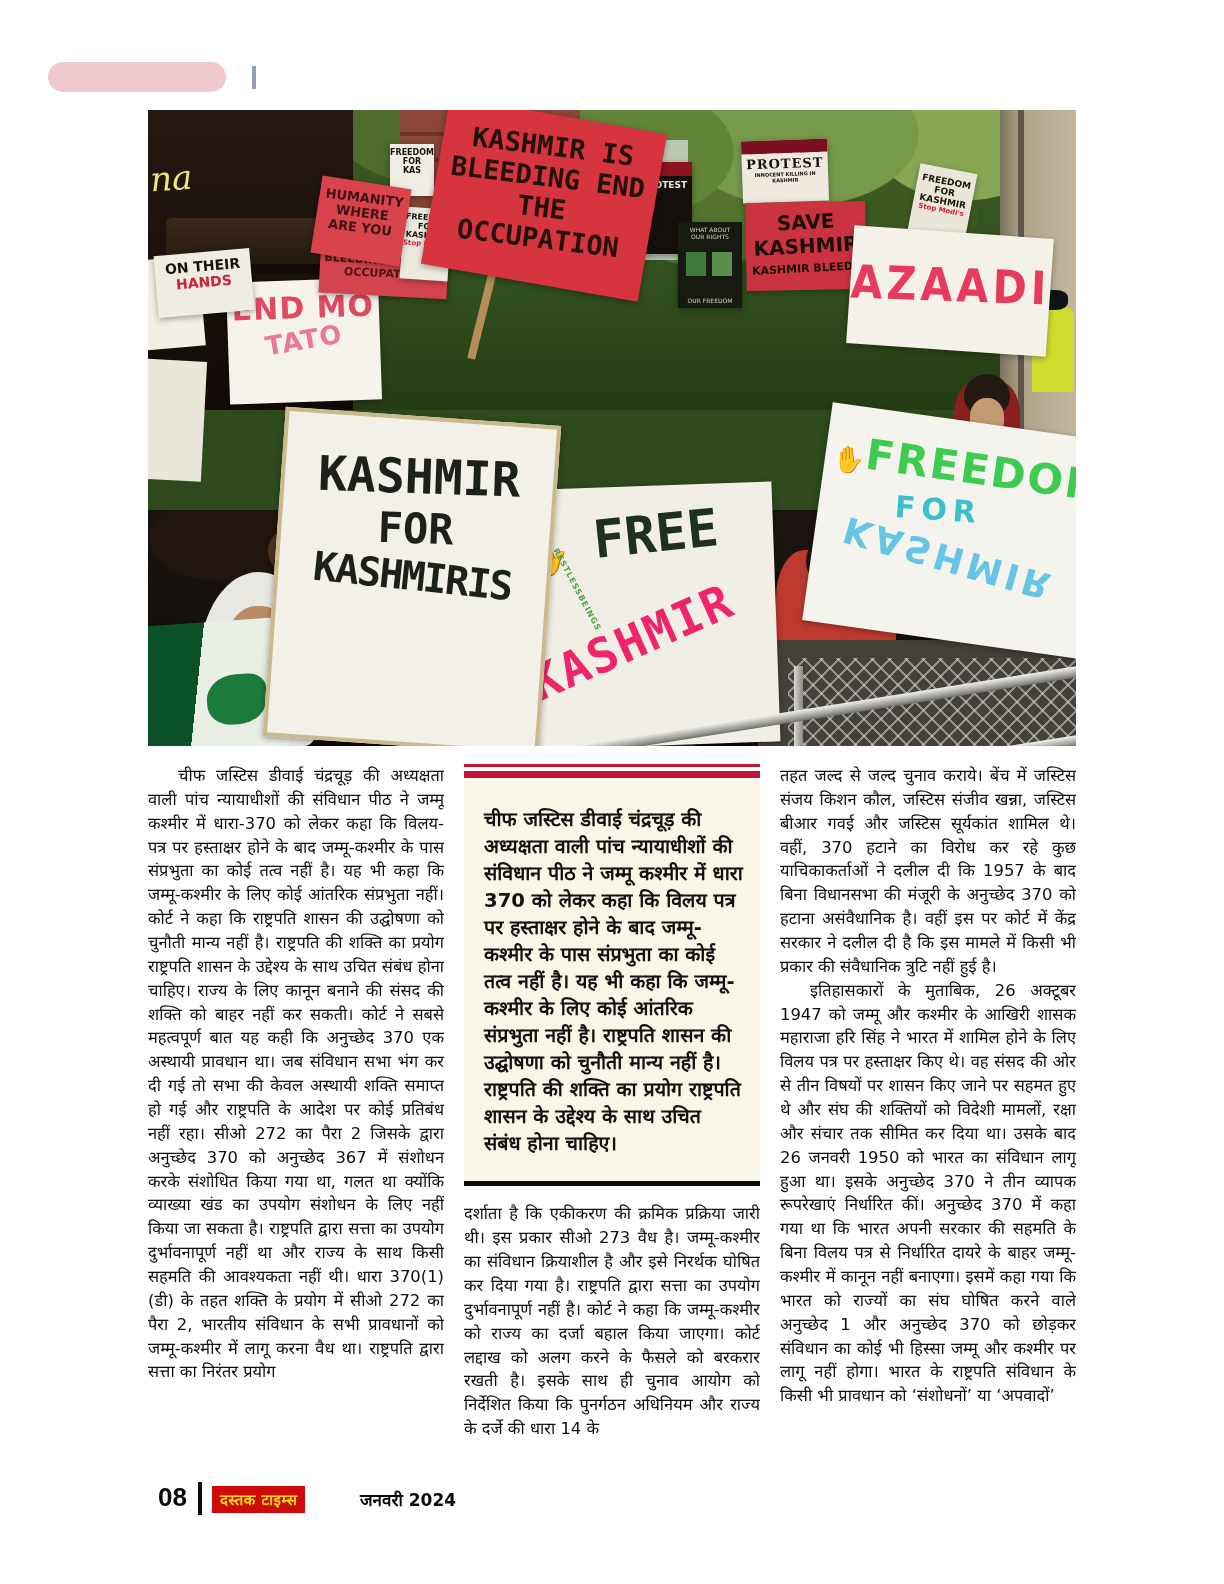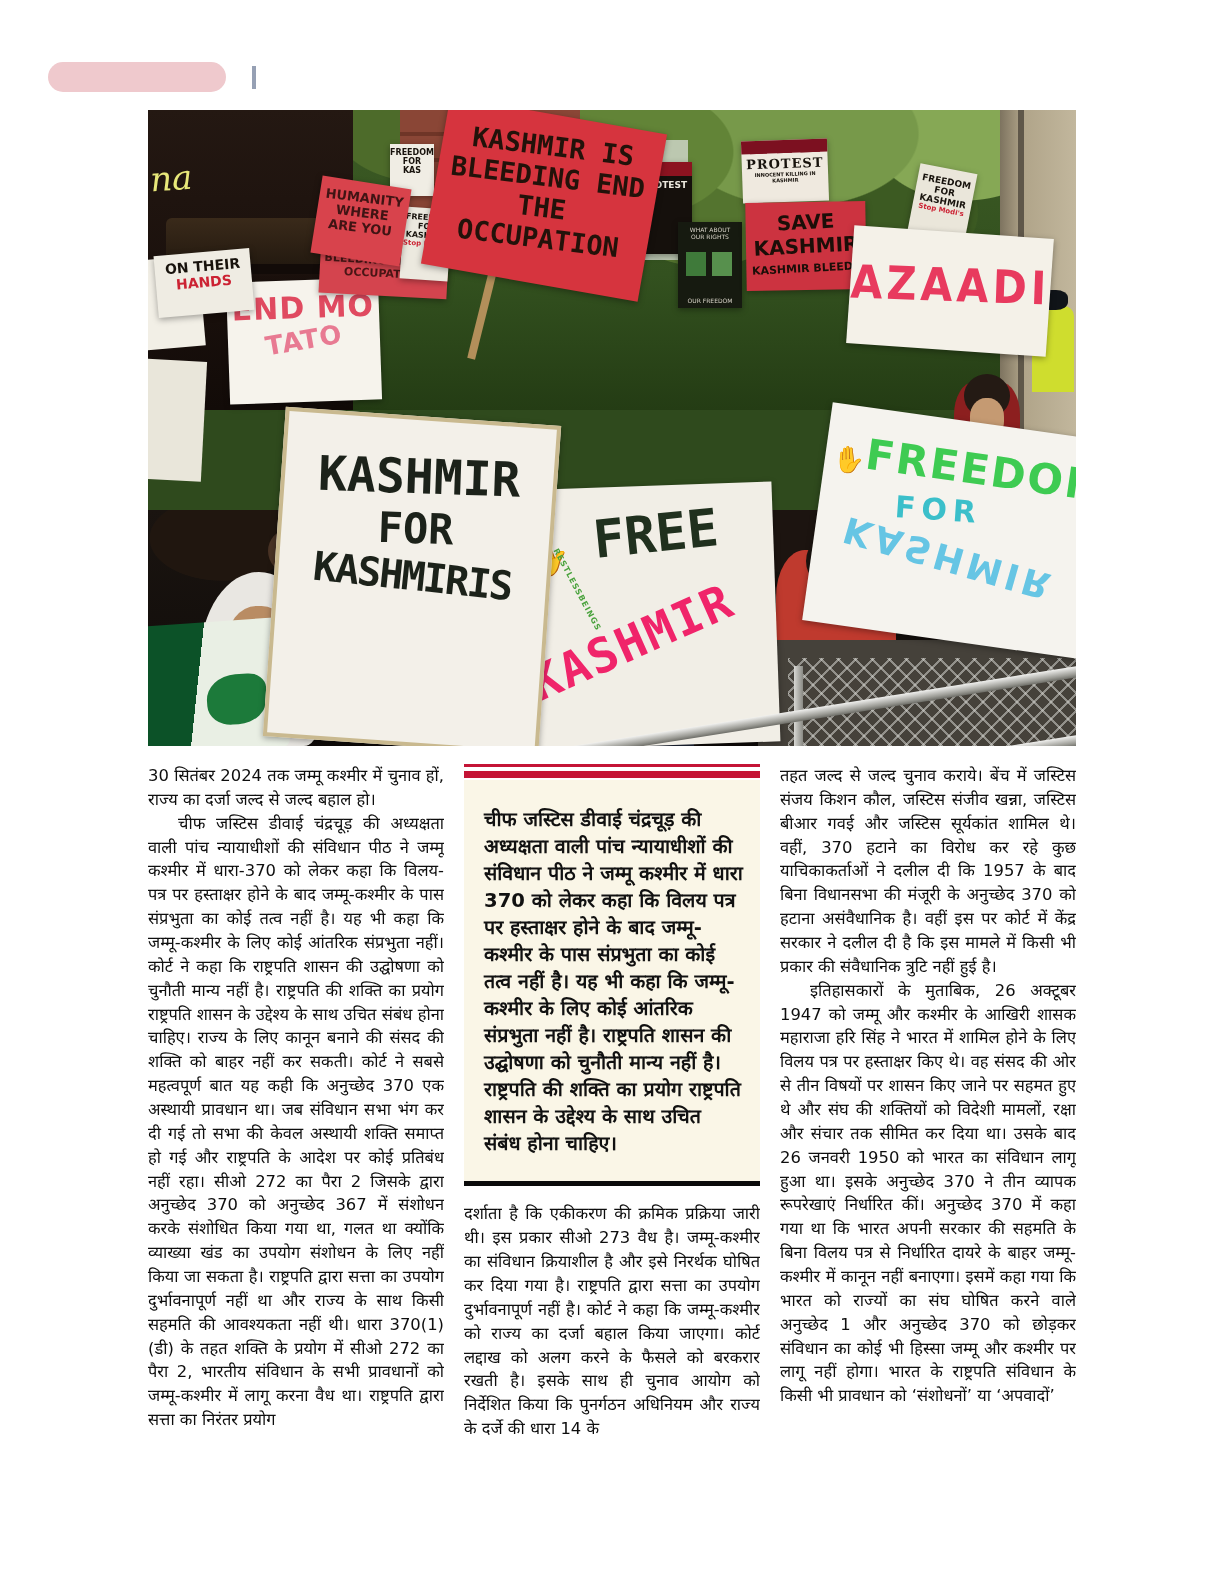--- a/index.html
+++ b/index.html
@@ -315,21 +315,20 @@
       <span class="w3">KASHMIR</span>
     </div>
     <div class="railpost"></div>
     <div class="rail rail1"></div>
     <div class="rail rail2"></div>
   </div>
 
   <div class="columns">
 
     <div class="col">
-      <p>30 सितंबर 2024 तक जम्मू कश्मीर में चुनाव हों, राज्य का दर्जा जल्द से जल्द बहाल हो।</p>
       <p class="indent">चीफ जस्टिस डीवाई चंद्रचूड़ की अध्यक्षता वाली पांच न्यायाधीशों की संविधान पीठ ने जम्मू कश्मीर में धारा-370 को लेकर कहा कि विलय-पत्र पर हस्ताक्षर होने के बाद जम्मू-कश्मीर के पास संप्रभुता का कोई तत्व नहीं है। यह भी कहा कि जम्मू-कश्मीर के लिए कोई आंतरिक संप्रभुता नहीं। कोर्ट ने कहा कि राष्ट्रपति शासन की उद्घोषणा को चुनौती मान्य नहीं है। राष्ट्रपति की शक्ति का प्रयोग राष्ट्रपति शासन के उद्देश्य के साथ उचित संबंध होना चाहिए। राज्य के लिए कानून बनाने की संसद की शक्ति को बाहर नहीं कर सकती। कोर्ट ने सबसे महत्वपूर्ण बात यह कही कि अनुच्छेद 370 एक अस्थायी प्रावधान था। जब संविधान सभा भंग कर दी गई तो सभा की केवल अस्थायी शक्ति समाप्त हो गई और राष्ट्रपति के आदेश पर कोई प्रतिबंध नहीं रहा। सीओ 272 का पैरा 2 जिसके द्वारा अनुच्छेद 370 को अनुच्छेद 367 में संशोधन करके संशोधित किया गया था, गलत था क्योंकि व्याख्या खंड का उपयोग संशोधन के लिए नहीं किया जा सकता है। राष्ट्रपति द्वारा सत्ता का उपयोग दुर्भावनापूर्ण नहीं था और राज्य के साथ किसी सहमति की आवश्यकता नहीं थी। धारा 370(1)(डी) के तहत शक्ति के प्रयोग में सीओ 272 का पैरा 2, भारतीय संविधान के सभी प्रावधानों को जम्मू-कश्मीर में लागू करना वैध था। राष्ट्रपति द्वारा सत्ता का निरंतर प्रयोग</p>
     </div>
 
     <div class="col">
       <div class="qbox-rules">
         <div class="qbox-rule-thin"></div>
         <div class="qbox-rule-thick"></div>
       </div>
       <div class="qbox">
         <p>चीफ जस्टिस डीवाई चंद्रचूड़ की अध्यक्षता वाली पांच न्यायाधीशों की संविधान पीठ ने जम्मू कश्मीर में धारा 370 को लेकर कहा कि विलय पत्र पर हस्ताक्षर होने के बाद जम्मू-कश्मीर के पास संप्रभुता का कोई तत्व नहीं है। यह भी कहा कि जम्मू-कश्मीर के लिए कोई आंतरिक संप्रभुता नहीं है। राष्ट्रपति शासन की उद्घोषणा को चुनौती मान्य नहीं है। राष्ट्रपति की शक्ति का प्रयोग राष्ट्रपति शासन के उद्देश्य के साथ उचित संबंध होना चाहिए।</p>
@@ -340,14 +339,20 @@
       </div>
     </div>
 
     <div class="col">
       <p>तहत जल्द से जल्द चुनाव कराये। बेंच में जस्टिस संजय किशन कौल, जस्टिस संजीव खन्ना, जस्टिस बीआर गवई और जस्टिस सूर्यकांत शामिल थे। वहीं, 370 हटाने का विरोध कर रहे कुछ याचिकाकर्ताओं ने दलील दी कि 1957 के बाद बिना विधानसभा की मंजूरी के अनुच्छेद 370 को हटाना असंवैधानिक है। वहीं इस पर कोर्ट में केंद्र सरकार ने दलील दी है कि इस मामले में किसी भी प्रकार की संवैधानिक त्रुटि नहीं हुई है।</p>
       <p class="indent">इतिहासकारों के मुताबिक, 26 अक्टूबर 1947 को जम्मू और कश्मीर के आखिरी शासक महाराजा हरि सिंह ने भारत में शामिल होने के लिए विलय पत्र पर हस्ताक्षर किए थे। वह संसद की ओर से तीन विषयों पर शासन किए जाने पर सहमत हुए थे और संघ की शक्तियों को विदेशी मामलों, रक्षा और संचार तक सीमित कर दिया था। उसके बाद 26 जनवरी 1950 को भारत का संविधान लागू हुआ था। इसके अनुच्छेद 370 ने तीन व्यापक रूपरेखाएं निर्धारित कीं। अनुच्छेद 370 में कहा गया था कि भारत अपनी सरकार की सहमति के बिना विलय पत्र से निर्धारित दायरे के बाहर जम्मू-कश्मीर में कानून नहीं बनाएगा। इसमें कहा गया कि भारत को राज्यों का संघ घोषित करने वाले अनुच्छेद 1 और अनुच्छेद 370 को छोड़कर संविधान का कोई भी हिस्सा जम्मू और कश्मीर पर लागू नहीं होगा। भारत के राष्ट्रपति संविधान के किसी भी प्रावधान को ‘संशोधनों’ या ‘अपवादों’</p>
     </div>
 
   </div>
 
+  <div class="footer">
+    <span class="pagenum">08</span>
+    <span class="foot-bar"></span>
+    <span class="foot-logo">दस्तक टाइम्स</span>
+    <span class="foot-issue">जनवरी 2024</span>
+  </div>
 
 </div>
 
 </body></html>

